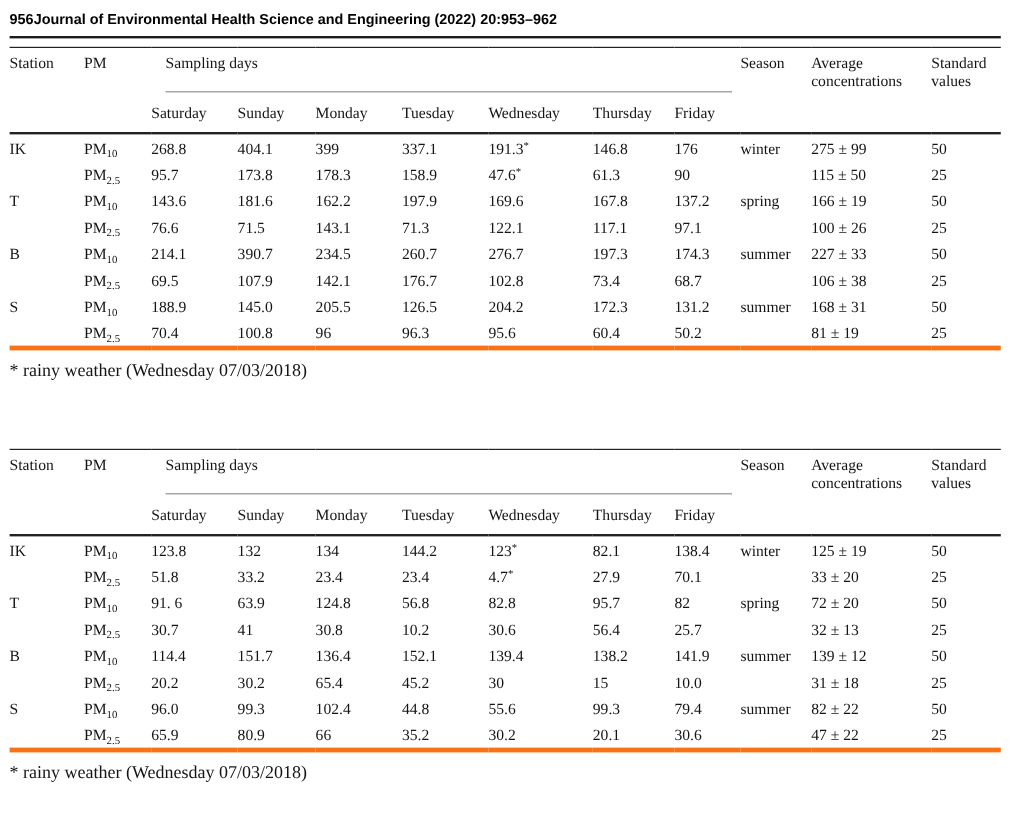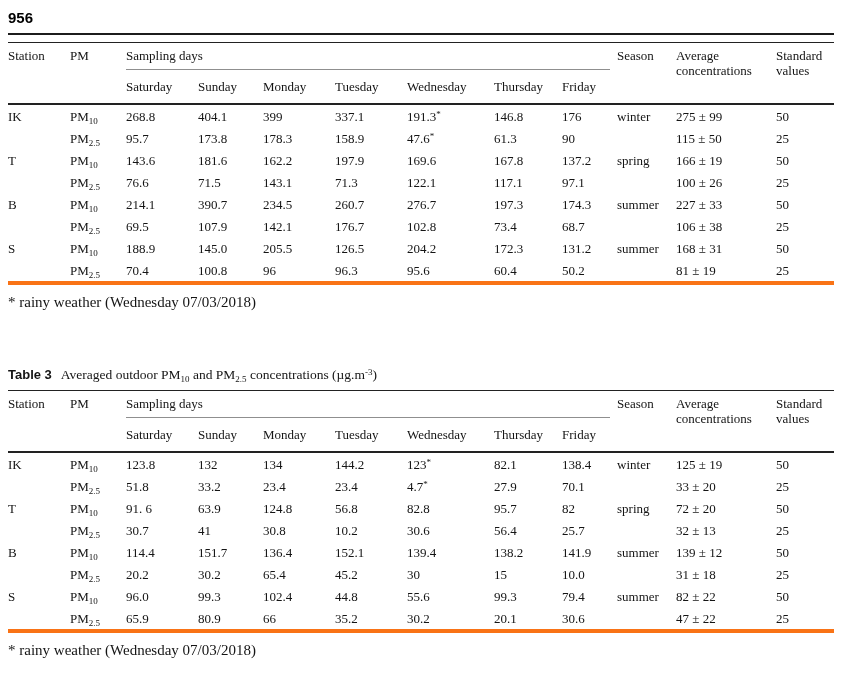--- a/index.html
+++ b/index.html
@@ -7,21 +7,21 @@
     width: 842px; height: 688px; overflow: hidden;
     background: #ffffff; color: #141414;
     font-family: "Liberation Serif", serif;
   }
   .page { padding: 0 8px; }
 
   
   .runhead {
     display: flex; justify-content: flex-start; align-items: flex-end;
     font-family: "Liberation Sans", sans-serif;
-    font-size: 15px; font-weight: 700; color: #000;
+    font-size: 12px; font-weight: 700; color: #000;
     padding: 9px 0 7px; border-bottom: 2px solid #1c1c1c;
   }
 
   
   .caption { margin-top: 15px; font-size: 13.5px; }
   .caption .tlabel {
     font-family: "Liberation Sans", sans-serif;
     font-weight: 700; font-size: 13px; margin-right: 9px;
   }
   .section2 { margin-top: 56px; }
@@ -33,36 +33,37 @@
     border-top: 1.5px solid #222; border-bottom: 4px solid #f97316;
   }
   thead { border-bottom: 2.5px solid #222; }
   th {
     font-weight: normal; text-align: left; vertical-align: top;
     padding: 5px 6px 2px 0; line-height: 15px;
   }
   .th-sd { padding-right: 0; }
   .sd-line {
     display: block; border-bottom: 1.5px solid #8f8f8f;
-    padding-bottom: 6px; margin-right: 7px;
+    padding-bottom: 16px; margin-right: 7px; margin-left: 12px;
   }
   .th-day { padding: 7px 4px 9px 0; }
   td { padding: 3.5px 4px 3.5px 0; line-height: 15px; vertical-align: top; }
   sub { font-size: 9px; vertical-align: -3px; line-height: 0; }
   sup { font-size: 9px; vertical-align: 4px; line-height: 0; }
 
   .footnote { font-size: 15px; margin-top: 9px; }
 </style>
 </head>
 <body>
 
 <div class="page">
 
   <div class="runhead">
     <span>956</span>
+    <span>Journal of Environmental Health Science and Engineering (2022) 20:953–962</span>
   </div>
 
   <section>
     <table>
       <colgroup>
         <col style="width:62px">
           <col style="width:56px">
           <col style="width:72px">
           <col style="width:65px">
         <col style="width:72px">
@@ -207,23 +208,20 @@
             <td></td>
             <td>81 ± 19</td>
             <td>25</td>
           </tr>
         </tbody>
     </table>
     <div class="footnote">* rainy weather (Wednesday 07/03/2018)</div>
   </section>
 
   <section class="section2">
-    <div class="caption">
-      <span class="tlabel">Table 3</span><span>Averaged outdoor PM<sub>10</sub> and PM<sub>2.5</sub> concentrations (µg.m<sup>-3</sup>)</span>
-    </div>
     <table>
       <colgroup>
         <col style="width:62px">
           <col style="width:56px">
           <col style="width:72px">
           <col style="width:65px">
         <col style="width:72px">
           <col style="width:72px">
           <col style="width:87px">
           <col style="width:68px">

